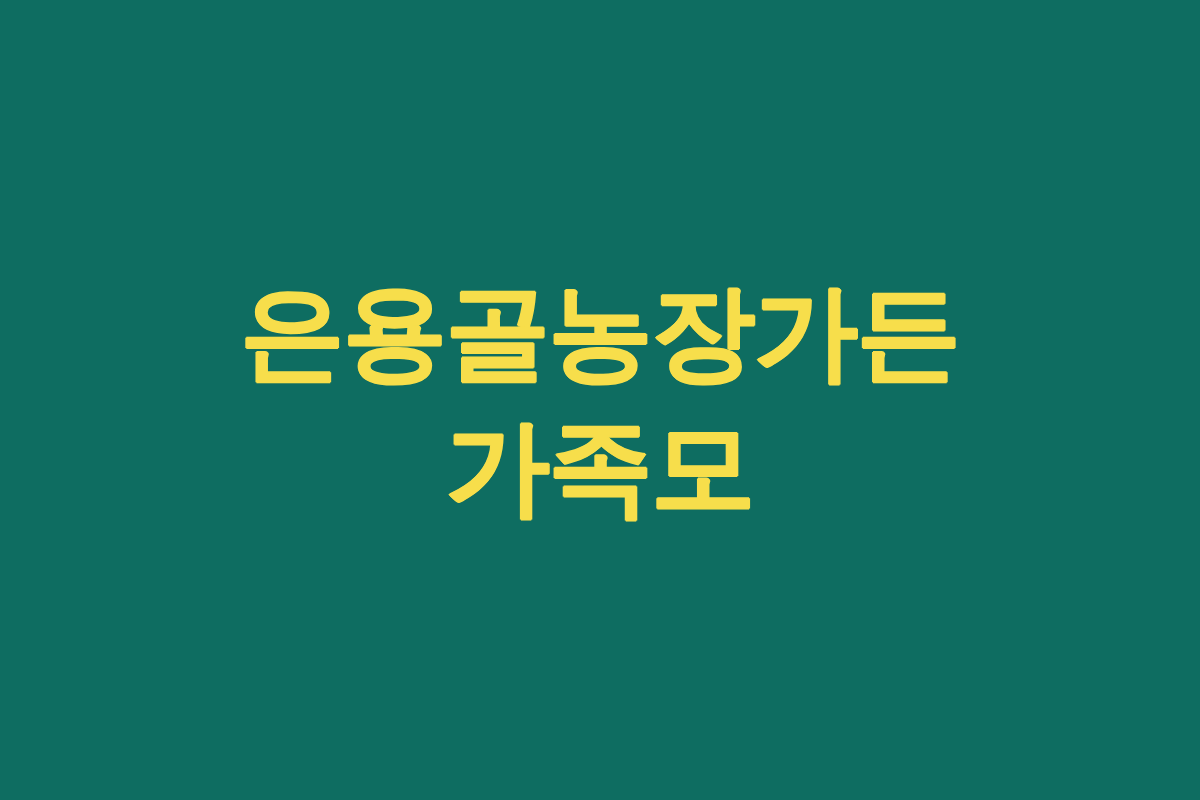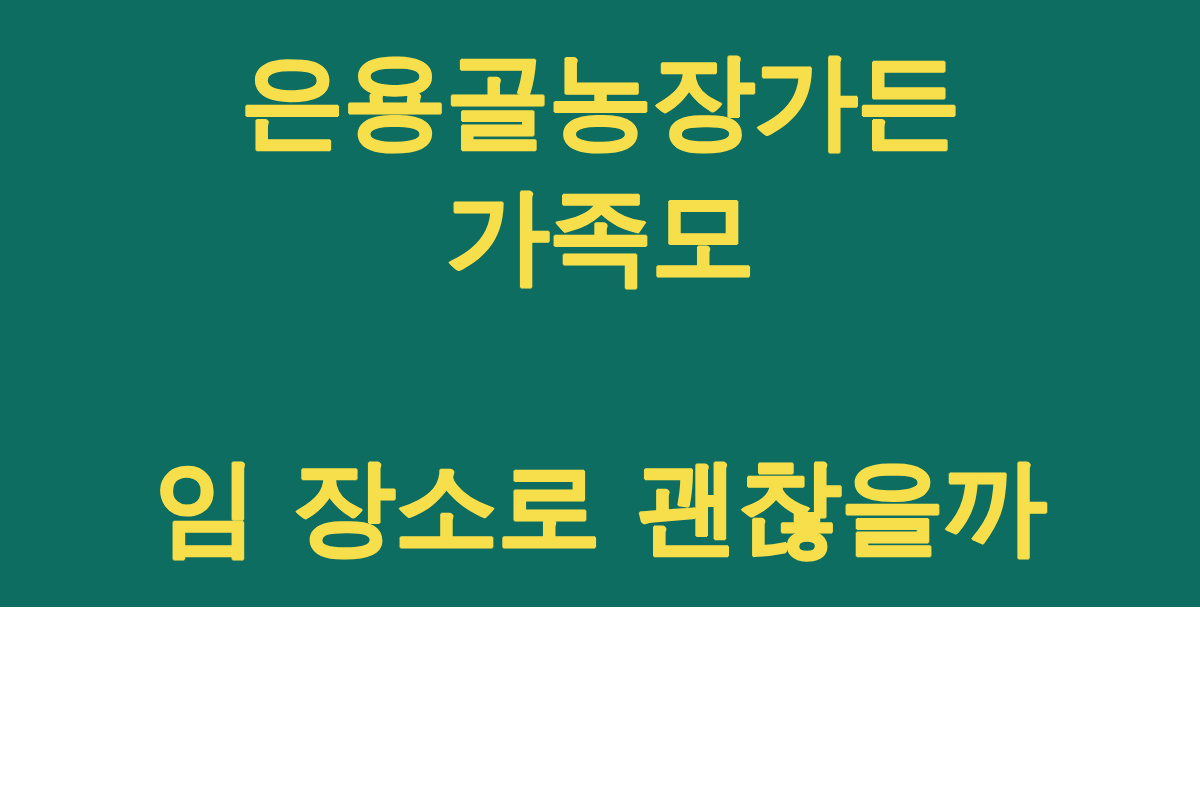--- a/index.html
+++ b/index.html
@@ -52,20 +52,19 @@
        0 -1px 0 #F7DE4B;
   }
 
   .line {
     display: block;
   }
 </style>
 </head>
 <body>
 
-<div id="banner" style="background: rgb(14, 109, 97); width: 1200px; height: 607px;">
+<div id="banner" style="background: rgb(14, 109, 97); width: 1200px; height: 800px;">
 
   <h1 id="headline" lang="ko" style="color: rgb(247, 222, 75); text-align: center; text-shadow: rgb(247, 222, 75) 1px 0px 0px, rgb(247, 222, 75) -1px 0px 0px, rgb(247, 222, 75) 0px 1px 0px, rgb(247, 222, 75) 0px -1px 0px;">
     <span class="line">은용골농장가든 가족모</span>
-    <span class="line">임 장소로 괜찮을까</span>
   </h1>
 
 </div>
 
 </body></html>

